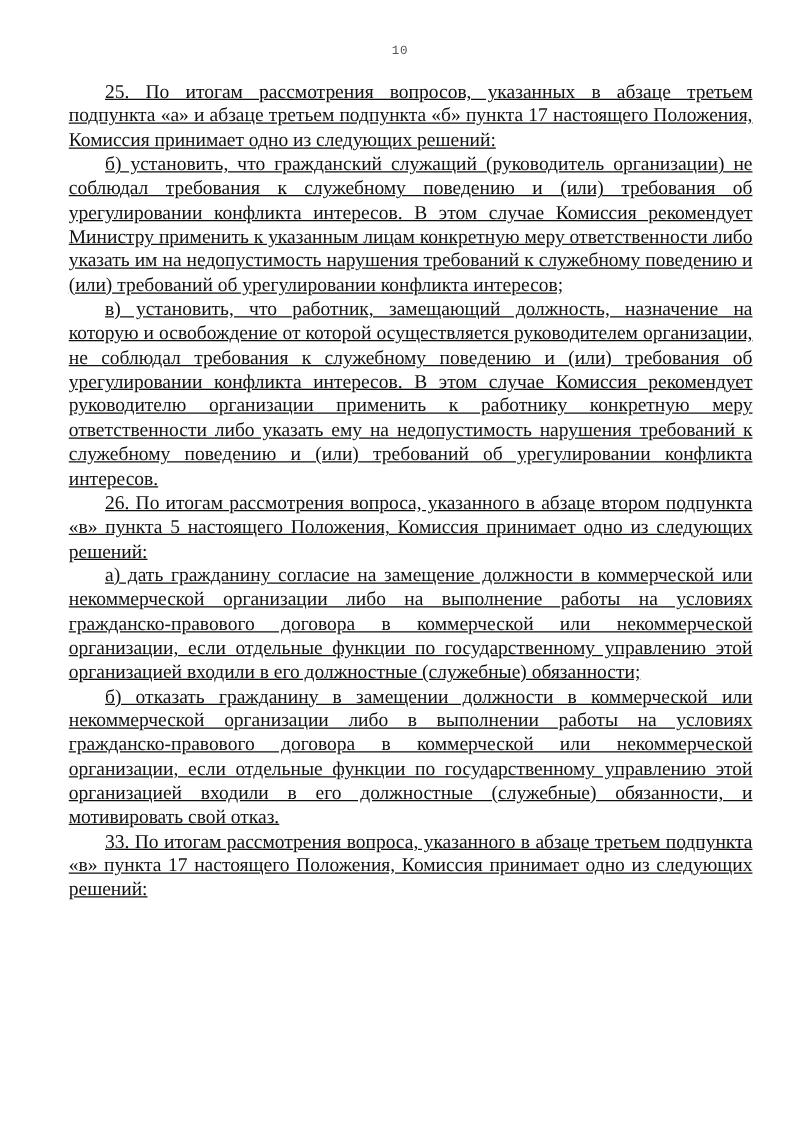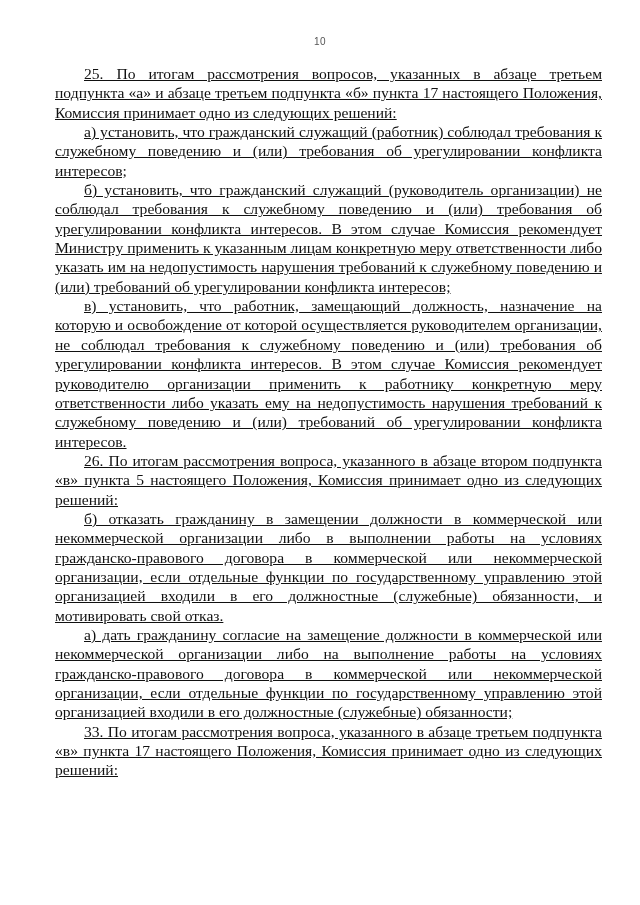--- a/index.html
+++ b/index.html
@@ -1,36 +1,35 @@
 <!DOCTYPE html>
 <html><head>
 <meta charset="utf-8">
 <style>
   html, body { margin: 0; padding: 0; background: #ffffff; }
   body { width: 640px; height: 905px; position: relative; overflow: hidden; }
   .page-number {
     position: absolute; left: 0; width: 640px; top: 36px;
-    text-align: center; font-family: Liberation Sans, sans-serif;
+    text-align: center; font-family: Liberation Mono, monospace;
     font-size: 10px; color: #555; letter-spacing: 0.5px;
   }
   .body-text {
     position: absolute; left: 55px; top: 64px; width: 547px;
     font-family: "Liberation Serif", serif; font-size: 15.6px;
     line-height: 19.35px; color: #111;
     text-align: justify; text-decoration: underline; -webkit-font-smoothing: antialiased;
   }
   .body-text p { margin: 0; text-indent: 29px; text-align: justify; hyphens: none; }
 </style>
 </head>
 <body>
 
 <div class="page-number">10</div>
 
 <div class="body-text">
   <p>25. По итогам рассмотрения вопросов, указанных в абзаце третьем подпункта «а» и абзаце третьем подпункта «б» пункта 17 настоящего Положения, Комиссия принимает одно из следующих решений:</p>
-  <p>а) установить, что гражданский служащий (работник) соблюдал требования к служебному поведению и (или) требования об урегулировании конфликта интересов;</p>
   <p>б) установить, что гражданский служащий (руководитель организации)  не соблюдал требования к служебному поведению и (или) требования об урегулировании конфликта интересов. В этом случае Комиссия рекомендует Министру  применить к указанным лицам конкретную меру ответственности либо указать им на недопустимость нарушения требований к служебному поведению и (или) требований об урегулировании конфликта интересов;</p>
   <p>в) установить, что работник, замещающий должность, назначение на которую и освобождение от которой осуществляется руководителем организации, не соблюдал требования к служебному поведению и (или) требования об урегулировании конфликта интересов. В этом случае Комиссия рекомендует руководителю организации применить к работнику конкретную меру ответственности либо указать ему на недопустимость нарушения требований к служебному поведению и (или) требований об урегулировании конфликта интересов.</p>
   <p>26. По итогам рассмотрения вопроса, указанного в абзаце втором подпункта «в» пункта 5 настоящего Положения, Комиссия принимает одно из следующих решений:</p>
+  <p>а) дать гражданину согласие на замещение должности в коммерческой или некоммерческой организации либо на выполнение работы на условиях гражданско-правового договора в коммерческой или некоммерческой организации, если отдельные функции по государственному управлению этой организацией входили в его должностные (служебные) обязанности;</p>
   <p>б) отказать гражданину в замещении должности в коммерческой или некоммерческой организации либо в выполнении работы на условиях гражданско-правового договора в коммерческой или некоммерческой организации, если отдельные функции по государственному управлению этой организацией входили в его должностные (служебные) обязанности, и мотивировать свой отказ.</p>
-  <p>а) дать гражданину согласие на замещение должности в коммерческой или некоммерческой организации либо на выполнение работы на условиях гражданско-правового договора в коммерческой или некоммерческой организации, если отдельные функции по государственному управлению этой организацией входили в его должностные (служебные) обязанности;</p>
   <p>33. По итогам рассмотрения вопроса, указанного в абзаце третьем подпункта «в» пункта 17 настоящего Положения, Комиссия принимает одно из следующих решений:</p>
 </div>
 
 </body></html>

